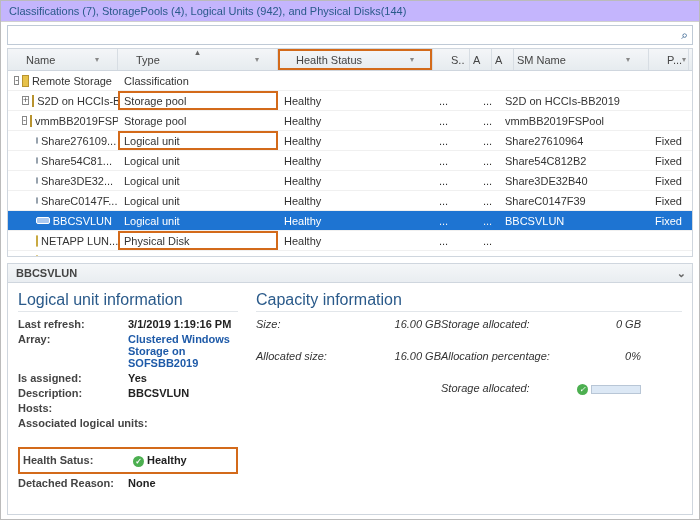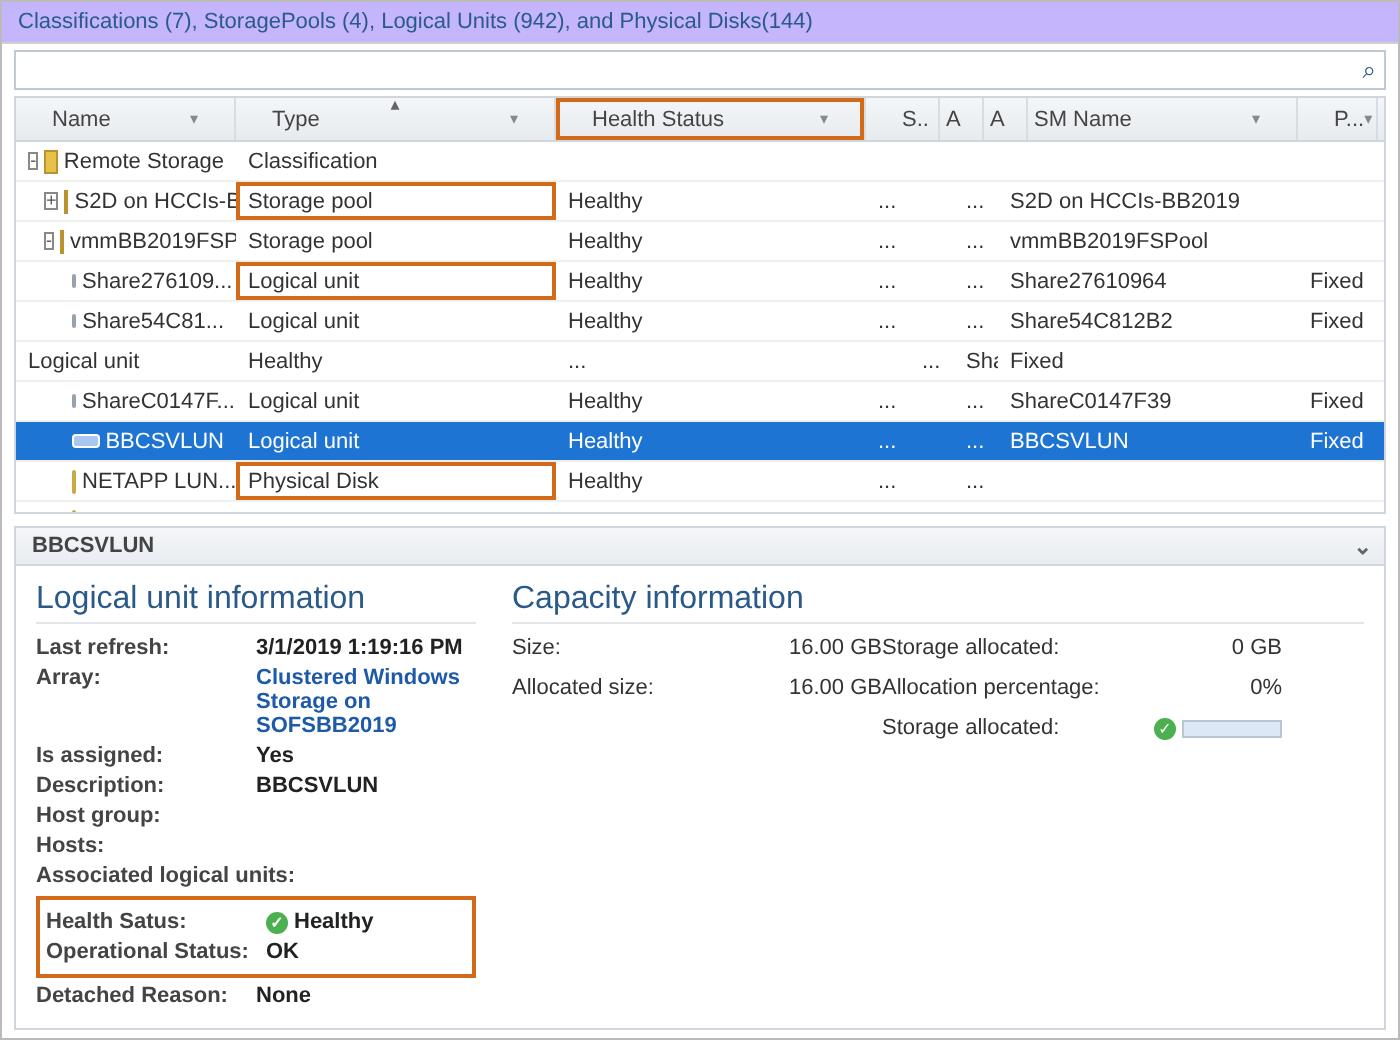--- a/index.html
+++ b/index.html
@@ -109,25 +109,25 @@
     height: 232px;
     overflow: hidden;
   }
   .col1 { width: 220px; }
   .col2 { flex: 1; }
   .section-h { color: #2a5a8a; font-size: 16px; margin-bottom: 6px; border-bottom: 1px solid #e2e6ea; padding-bottom: 2px;}
   .kv { display: flex; margin: 3px 0; font-weight: bold; }
   .kv .k { width: 110px; color: #444; }
   .kv .v { flex:1; color: #222; }
   .kv .v.link { color:#1e5aa8; }
-  .cap-grid { display:grid; grid-template-columns: 95px 90px 130px 70px; row-gap:8px; }
+  .cap-grid { display:grid; grid-template-columns: 95px 90px 130px 70px; row-gap:20px;font-style:italic; }
   .cap-grid .r { text-align:right; }
   .ok-dot { display:inline-block; width:11px; height:11px; border-radius:50%; background:#4caf50; color:#fff; font-size:8px; line-height:11px; text-align:center; vertical-align:middle; margin-right:3px;}
   .bar { display:inline-block; width:50px; height:9px; background:#dce8f5; border:1px solid #b8c6d6; vertical-align:middle; }
-  .statusbox { border:2px solid #d36a1a; padding:2px 3px; margin-top:4px; }
+  .statusbox { border:2px solid #d36a1a; padding:2px 3px; margin-top:18px; }
   .typebox { box-shadow: inset 0 0 0 2px #d36a1a; }
   .indent1 { padding-left: 14px !important; }
   .indent2 { padding-left: 28px !important; }
 </style>
 </head>
 <body>
 
 <div class="titlebar">Classifications (7), StoragePools (4), Logical Units (942), and Physical Disks(144)</div>
 
 <div class="searchbar">
@@ -230,20 +230,24 @@
         </div>
         <div>Logical unit</div>
         <div>Healthy</div>
         <div>...</div>
         <div></div>
         <div>...</div>
         <div>Share54C812B2</div>
         <div>Fixed</div>
       </div>
       <div class="row">
+        <div class="namecell indent2">
+          <span class="icon-lun"></span>
+          <span>Share3DE32...</span>
+        </div>
         <div>Logical unit</div>
         <div>Healthy</div>
         <div>...</div>
         <div></div>
         <div>...</div>
         <div>Share3DE32B40</div>
         <div>Fixed</div>
       </div>
       <div class="row">
         <div class="namecell indent2">
@@ -318,38 +322,30 @@
       </div>
     <div class="kv">
         <div class="k">Is assigned:</div>
         <div class="v">Yes</div>
       </div>
     <div class="kv">
         <div class="k">Description:</div>
         <div class="v">BBCSVLUN</div>
       </div>
     <div class="kv">
-        <div class="k">Host group:</div>
-        <div class="v"></div>
-      </div>
-    <div class="kv">
         <div class="k">Hosts:</div>
         <div class="v"></div>
       </div>
     <div class="kv">
         <div class="k" style="width:auto">Associated logical units:</div>
       </div>
     <div class="statusbox">
       <div class="kv">
           <div class="k">Health Satus:</div>
           <div class="v"><span class="ok-dot">✓</span><span>Healthy</span></div>
-        </div>
-      <div class="kv">
-          <div class="k">Operational Status:</div>
-          <div class="v">OK</div>
         </div>
     </div>
     <div class="kv">
         <div class="k">Detached Reason:</div>
         <div class="v">None</div>
       </div>
   </div>
   <div class="col2">
     <div class="section-h">Capacity information</div>
     <div class="cap-grid">

